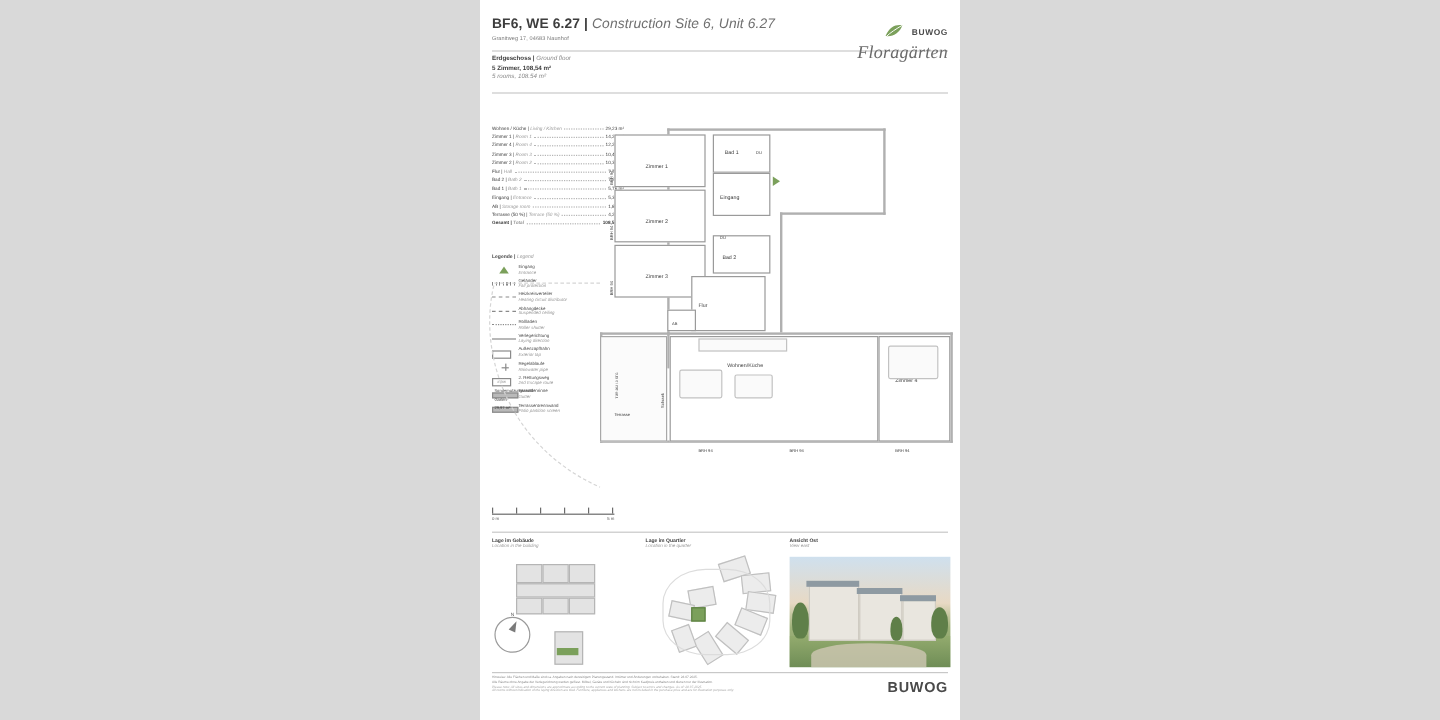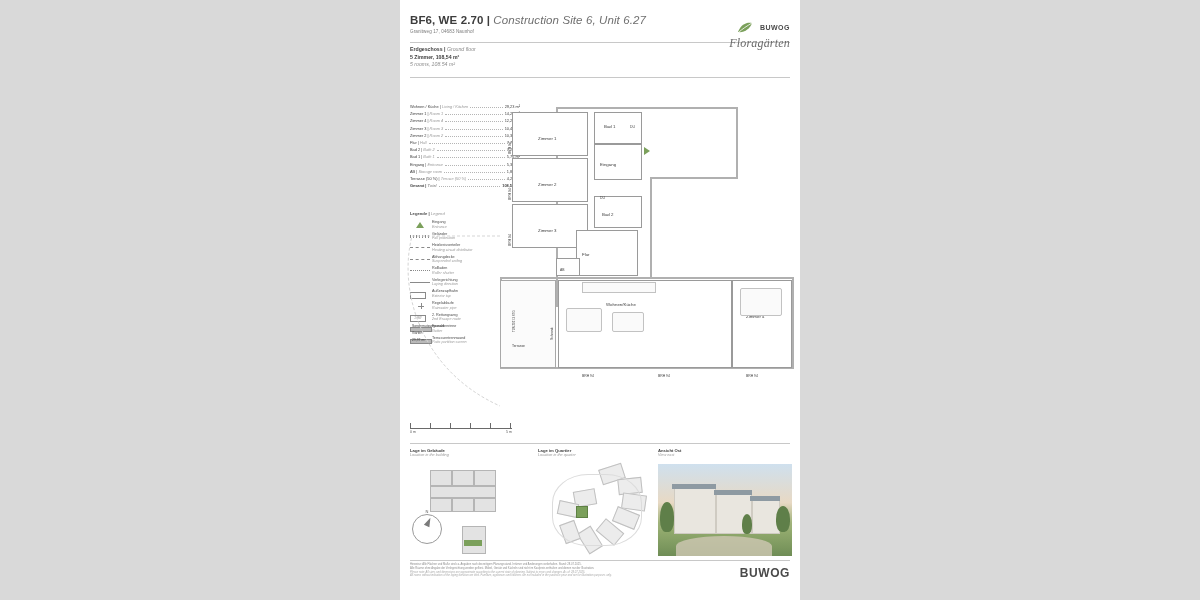--- a/index.html
+++ b/index.html
@@ -43,21 +43,21 @@
     position:absolute;right:10px;top:16px;width:90px;height:44px;text-align:right;
   }
   .logo .buwog{
     font-size:7px;font-weight:bold;color:#4a4a4a;letter-spacing:.5px;
     display:inline-block;margin-top:1px;
   }
   .logo .leaf{
     display:inline-block;width:16px;height:12px;vertical-align:middle;margin-right:2px;
   }
   .logo .flora{
-    font-family:"Liberation Serif", serif;font-style:italic;font-size:12px;color:#6a6a6a;
+    font-family:"Liberation Serif", serif;font-style:italic;font-size:15px;color:#6a6a6a;
     margin-top:2px;letter-spacing:.2px;
   }
   
   .areas{
     position:absolute;left:10px;top:103px;width:110px;
     font-size:3.9px;color:#3d3d3d;line-height:6.2px;
   }
   .arow{display:flex;align-items:baseline;white-space:nowrap;}
   .arow .nm{flex:0 0 auto;}
   .arow .nm .en{font-style:italic;color:#9a9a9a;}
@@ -136,21 +136,21 @@
   .foot .en{font-style:italic;color:#a8a8a8;}
   .footlogo{position:absolute;right:10px;top:566px;font-size:12px;font-weight:bold;color:#4a4a4a;letter-spacing:.6px;}
 </style>
 </head>
 <body>
 
 <div class="page">
 
   <div class="header">
     <div class="title">
-      <b>BF6, WE 2.70</b>
+      <b>BF6, WE 6.27</b>
       <b>|</b>
       <i>Construction Site 6, Unit 6.27</i>
     </div>
     <div class="subaddr">Granitweg 17, 04683 Naunhof</div>
   </div>
   <div class="hr"></div>
 
   <div class="floorblock">
     <div><span class="de">Erdgeschoss |</span>
          <span class="en">Ground floor</span></div>

